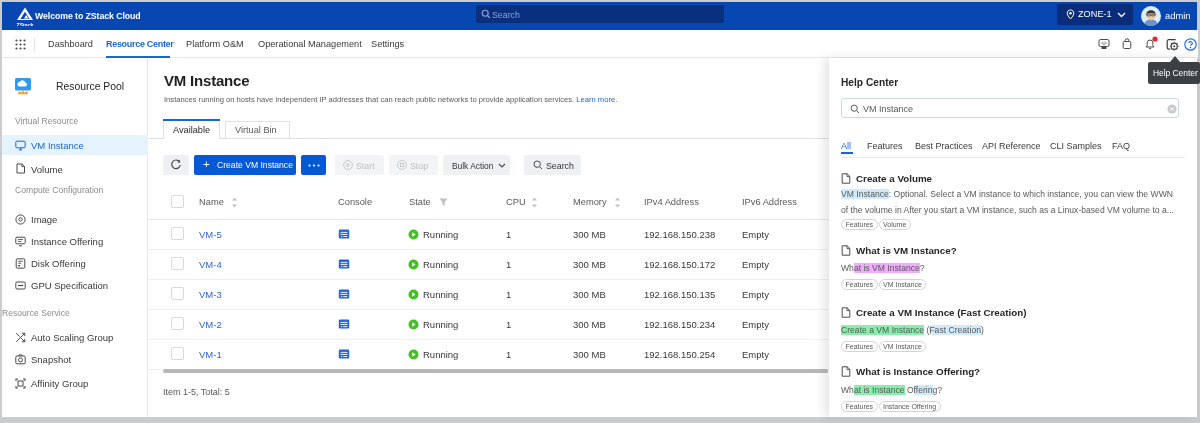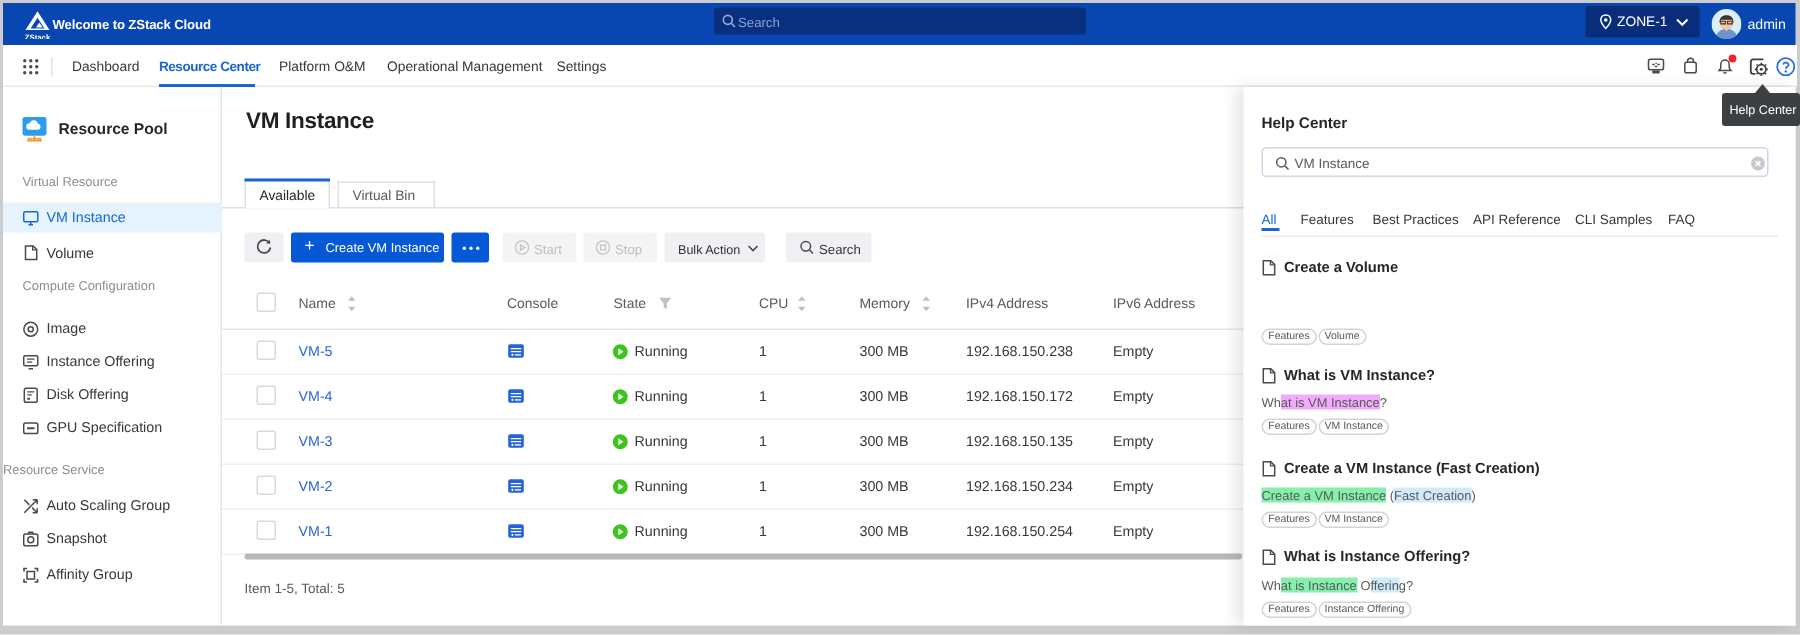--- a/index.html
+++ b/index.html
@@ -106,21 +106,21 @@
       <circle cx="6.5" cy="9.6" r="0.8" fill="#2b6de0"></circle>
     </svg>
 </div>
 
 <div class="a" style="left:2px;top:58px;width:146px;height:359px;background:#fff;border-right:1px solid #e6e6e6">
   <svg class="a" style="left:12px;top:19px" width="18" height="18" viewBox="0 0 18 18">
     <rect x="1" y="1" width="16" height="12.5" rx="1.6" fill="#2f9bea"></rect>
     <path d="M5.5 9.5 a2.2 2.2 0 0 1 0.3-4.4 a2.8 2.8 0 0 1 5.4 0.4 a1.9 1.9 0 0 1-0.4 4 Z" fill="#fff"></path>
     <path d="M9 13.5 V16 M4 16.8 H14 M5 16.8 V15.4 H6.6 V16.8 M8.2 16.8 V15.4 H9.8 V16.8 M11.4 16.8 V15.4 H13 V16.8" stroke="#f59b23" stroke-width="1.1" fill="none"></path>
   </svg>
-  <div class="t" style="left:37px;top:23px;font-size:10.4px;line-height:12px;font-weight:bold;color:#262626">Resource Pool</div>
+  <div class="t" style="left:54px;top:23px;font-size:10.4px;line-height:12px;font-weight:normal;color:#262626">Resource Pool</div>
   <div class="t" style="left:13px;top:59px;font-size:8.6px;line-height:9px;color:#8c8c8c">Virtual Resource</div>
   <div class="a" style="left:0px;top:77px;width:146px;height:20px;background:#e4f3fe"></div>
   <svg class="a" style="left:13px;top:82px" width="11" height="11" viewBox="0 0 11 11">
       <rect x="0.8" y="1.2" width="9.4" height="6.6" rx="1" fill="none" stroke="#1866d2" stroke-width="1"></rect>
       <path d="M4 9.8 H7 M5.5 8 V9.8" stroke="#1866d2" stroke-width="1"></path>
     </svg>
   <div class="t" style="left:29px;top:82px;font-size:9.5px;line-height:11px;color:#1866d2">VM Instance</div>
   <svg class="a" style="left:13px;top:105px" width="11" height="11" viewBox="0 0 11 11">
       <path d="M2 1 h5.2 L9.5 3.3 V10 H2 Z" fill="none" stroke="#4a4a4a" stroke-width="1"></path>
       <path d="M6.8 1 V3.6 H9.4" fill="none" stroke="#4a4a4a" stroke-width="0.9"></path>
@@ -162,20 +162,21 @@
   <div class="t" style="left:29px;top:296px;font-size:9.5px;line-height:11px;color:#383838">Snapshot</div>
   <svg class="a" style="left:13px;top:320px" width="11" height="11" viewBox="0 0 11 11">
       <path d="M1 3 V1 H3 M8 1 H10 V3 M10 8 V10 H8 M3 10 H1 V8" fill="none" stroke="#4a4a4a" stroke-width="1.1"></path>
       <rect x="3" y="3" width="5" height="5" fill="none" stroke="#4a4a4a" stroke-width="1"></rect>
     </svg>
   <div class="t" style="left:29px;top:320px;font-size:9.5px;line-height:11px;color:#383838">Affinity Group</div>
 </div>
 
 <div class="a" style="left:148px;top:58px;width:1049px;height:359px;background:#fff">
   <div class="t" style="left:16px;top:13px;font-size:15px;line-height:19px;font-weight:bold;letter-spacing:-0.2px;color:#1f1f1f">VM Instance</div>
+  <div class="t" style="left:16px;top:37px;font-size:7.6px;line-height:9px;color:#595959">Instances running on hosts have independent IP addresses that can reach public networks to provide application services. <span style="color:#1866d2">Learn more.</span></div>
 
   <div class="a" style="left:0px;top:80px;width:1049px;height:1px;background:#e0e0e0"></div>
   <div class="a" style="left:15px;top:61px;width:57px;height:20px;background:#fff;border:1px solid #e0e0e0;border-bottom:none"></div>
   <div class="a" style="left:15px;top:61px;width:57px;height:2px;background:#1866d2"></div>
   <div class="t" style="left:25px;top:67px;font-size:9.2px;line-height:11px;font-weight:normal;color:#262626">Available</div>
   <div class="a" style="left:77px;top:63px;width:65px;height:17px;background:#fff;border:1px solid #e0e0e0;border-bottom:none"></div>
   <div class="t" style="left:87px;top:67px;font-size:9.2px;line-height:11px;color:#595959">Virtual Bin</div>
 
   <div class="a" style="left:15px;top:97px;width:26px;height:20px;background:#eef0f3;border-radius:2px">
     <svg class="a" style="left:7px;top:4px" width="12" height="12" viewBox="0 0 12 12">
@@ -360,20 +361,21 @@
   <div class="t" style="left:153px;top:83px;font-size:9px;line-height:10px;color:#383838">API Reference</div>
   <div class="t" style="left:221px;top:83px;font-size:9px;line-height:10px;color:#383838">CLI Samples</div>
   <div class="t" style="left:283px;top:83px;font-size:9px;line-height:10px;color:#383838">FAQ</div>
   <div class="a" style="left:12px;top:94px;width:12px;height:2px;background:#1866d2"></div>
   <div class="a" style="left:12px;top:98.5px;width:344px;height:1px;background:#ececec"></div>
   <svg class="a" style="left:12px;top:115px" width="10" height="11" viewBox="0 0 10 11">
       <path d="M1.2 0.8 h5 L8.8 3.4 V10.2 H1.2 Z" fill="none" stroke="#4a4a4a" stroke-width="1"></path>
       <path d="M6 0.8 V3.6 H8.8" fill="none" stroke="#4a4a4a" stroke-width="0.9"></path>
     </svg>
     <div class="t" style="left:27px;top:115px;font-size:9.8px;line-height:11px;font-weight:bold;color:#262626">Create a Volume</div>
+    <div class="t" style="left:12px;top:128px;font-size:8.6px;line-height:16.4px;color:#595959"><span style="background:#cfeafa">VM Instance</span>: Optional. Select a VM instance to which instance, you can view the WWN<br>of the volume in After you start a VM instance, such as a Linux-based VM volume to a...</div>
     <div class="a" style="left:12px;top:161px;height:11px;border:1px solid #d4d4d4;border-radius:5.5px;background:#fff;padding:0 3.5px">
       <div class="t" style="position:static;font-size:7px;line-height:9.5px;color:#595959">Features</div>
     </div>
     <div class="a" style="left:49.5px;top:161px;height:11px;border:1px solid #d4d4d4;border-radius:5.5px;background:#fff;padding:0 3.5px">
       <div class="t" style="position:static;font-size:7px;line-height:9.5px;color:#595959">Volume</div>
     </div>
 <svg class="a" style="left:12px;top:187px" width="10" height="11" viewBox="0 0 10 11">
       <path d="M1.2 0.8 h5 L8.8 3.4 V10.2 H1.2 Z" fill="none" stroke="#4a4a4a" stroke-width="1"></path>
       <path d="M6 0.8 V3.6 H8.8" fill="none" stroke="#4a4a4a" stroke-width="0.9"></path>
     </svg>

